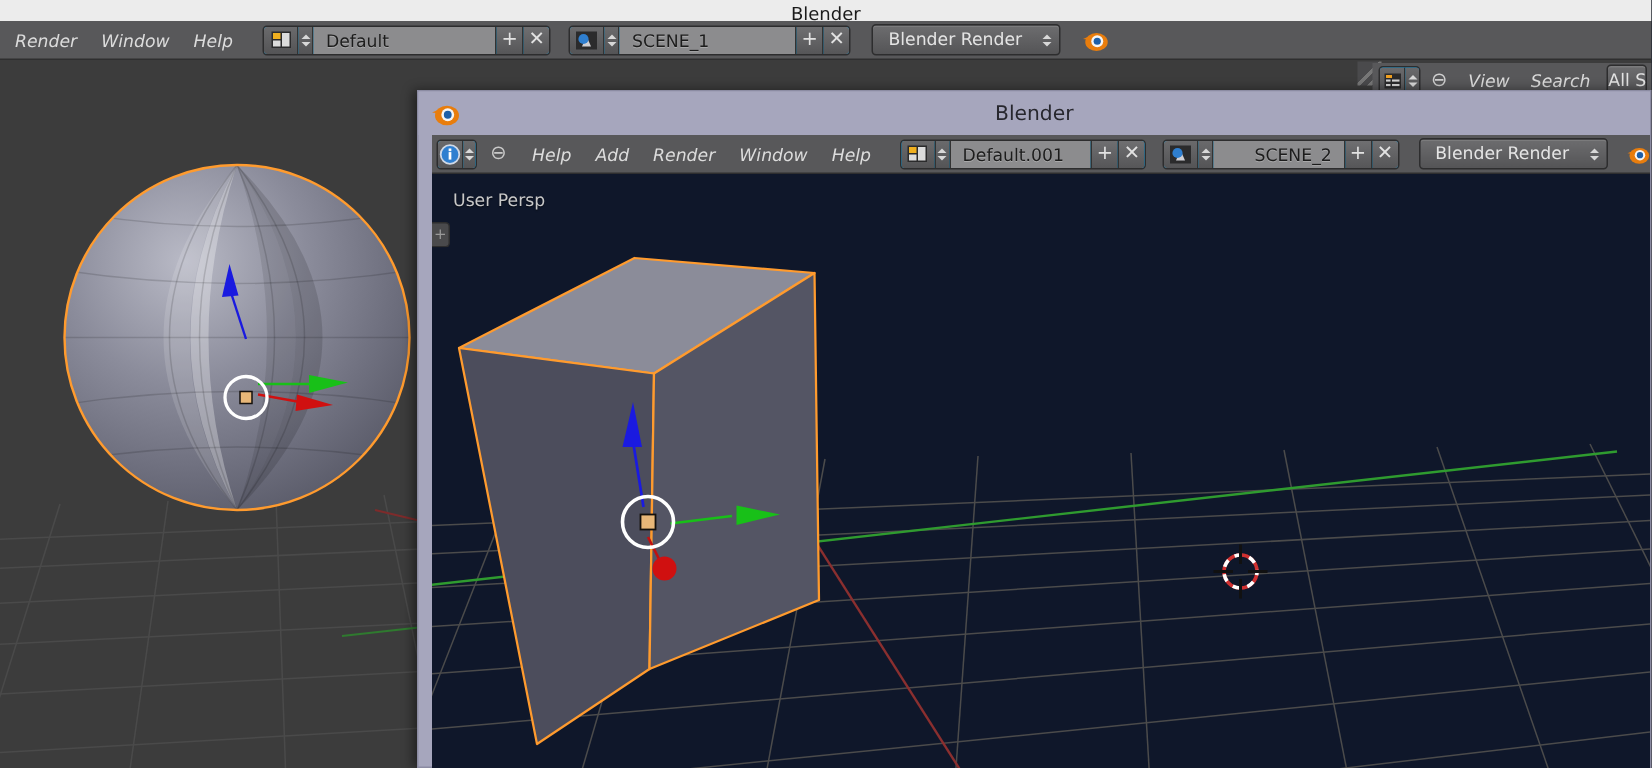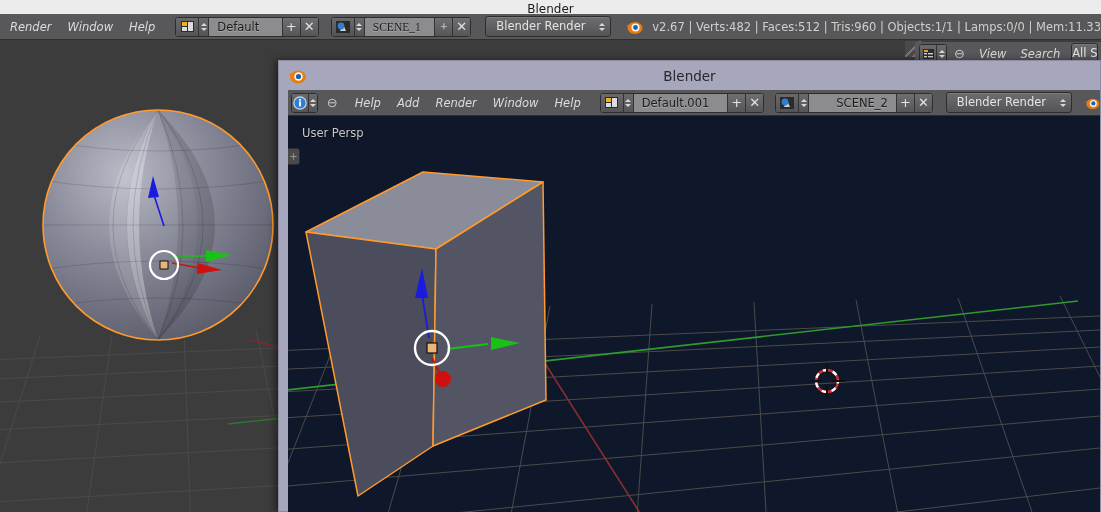--- a/index.html
+++ b/index.html
@@ -222,21 +222,21 @@
       </span>
       <span class="sel-arrows">
         <i class="up"></i>
           <i class="dn"></i>
       </span>
       <span class="sel-text">Default</span>
       <span class="sel-btn">+</span>
       <span class="sel-btn">✕</span>
     </div>
 
-    <div class="selector" style="margin-left:12px;width:186px;font-family:Liberation Serif, serif;">
+    <div class="selector" style="margin-left:12px;width:186px;">
       <span class="sel-icon">
         <svg width="14" height="12" viewBox="0 0 14 12">
           <rect x="0" y="0" width="14" height="12" fill="#2b2b2c"></rect>
           <polygon points="4,10 7,3 10,10" fill="#cfcfd4"></polygon>
           <circle cx="5" cy="5" r="3.4" fill="#2f7fd0"></circle>
         </svg>
       </span>
       <span class="sel-arrows">
         <i class="up"></i>
           <i class="dn"></i>
@@ -255,21 +255,20 @@
     </div>
 
     <span style="margin-left:14px;display:flex;align-items:center;">
       <svg width="18" height="16" viewBox="0 0 18 16">
         <ellipse cx="10" cy="9" rx="7.5" ry="6" fill="#e87d0d"></ellipse>
         <path d="M1 7 L8 4 L8 8 Z" fill="#e87d0d"></path>
         <circle cx="10.5" cy="8.5" r="4" fill="#f5f5f5"></circle>
         <circle cx="10.5" cy="8.5" r="2.4" fill="#1d5fa8"></circle>
       </svg>
     </span>
-    <span class="stats" style="margin-left:9px;">v2.67 | Verts:482 | Faces:512 | Tris:960 | Objects:1/1 | Lamps:0/0 | Mem:11.33</span>
   </div>
 
   <div class="corner-widget"></div>
   <div class="abs" id="outliner-hdr">
     <span class="selector" style="width:26px;height:17px;">
       <span class="sel-icon" style="width:16px;height:17px;">
         <svg width="11" height="10" viewBox="0 0 11 10">
           <rect x="0" y="0" width="11" height="10" fill="#2b2b2c"></rect>
           <rect x="1" y="1" width="4" height="2" fill="#f0a020"></rect>
           <rect x="1" y="4" width="3" height="1.4" fill="#d4d4d4"></rect>

